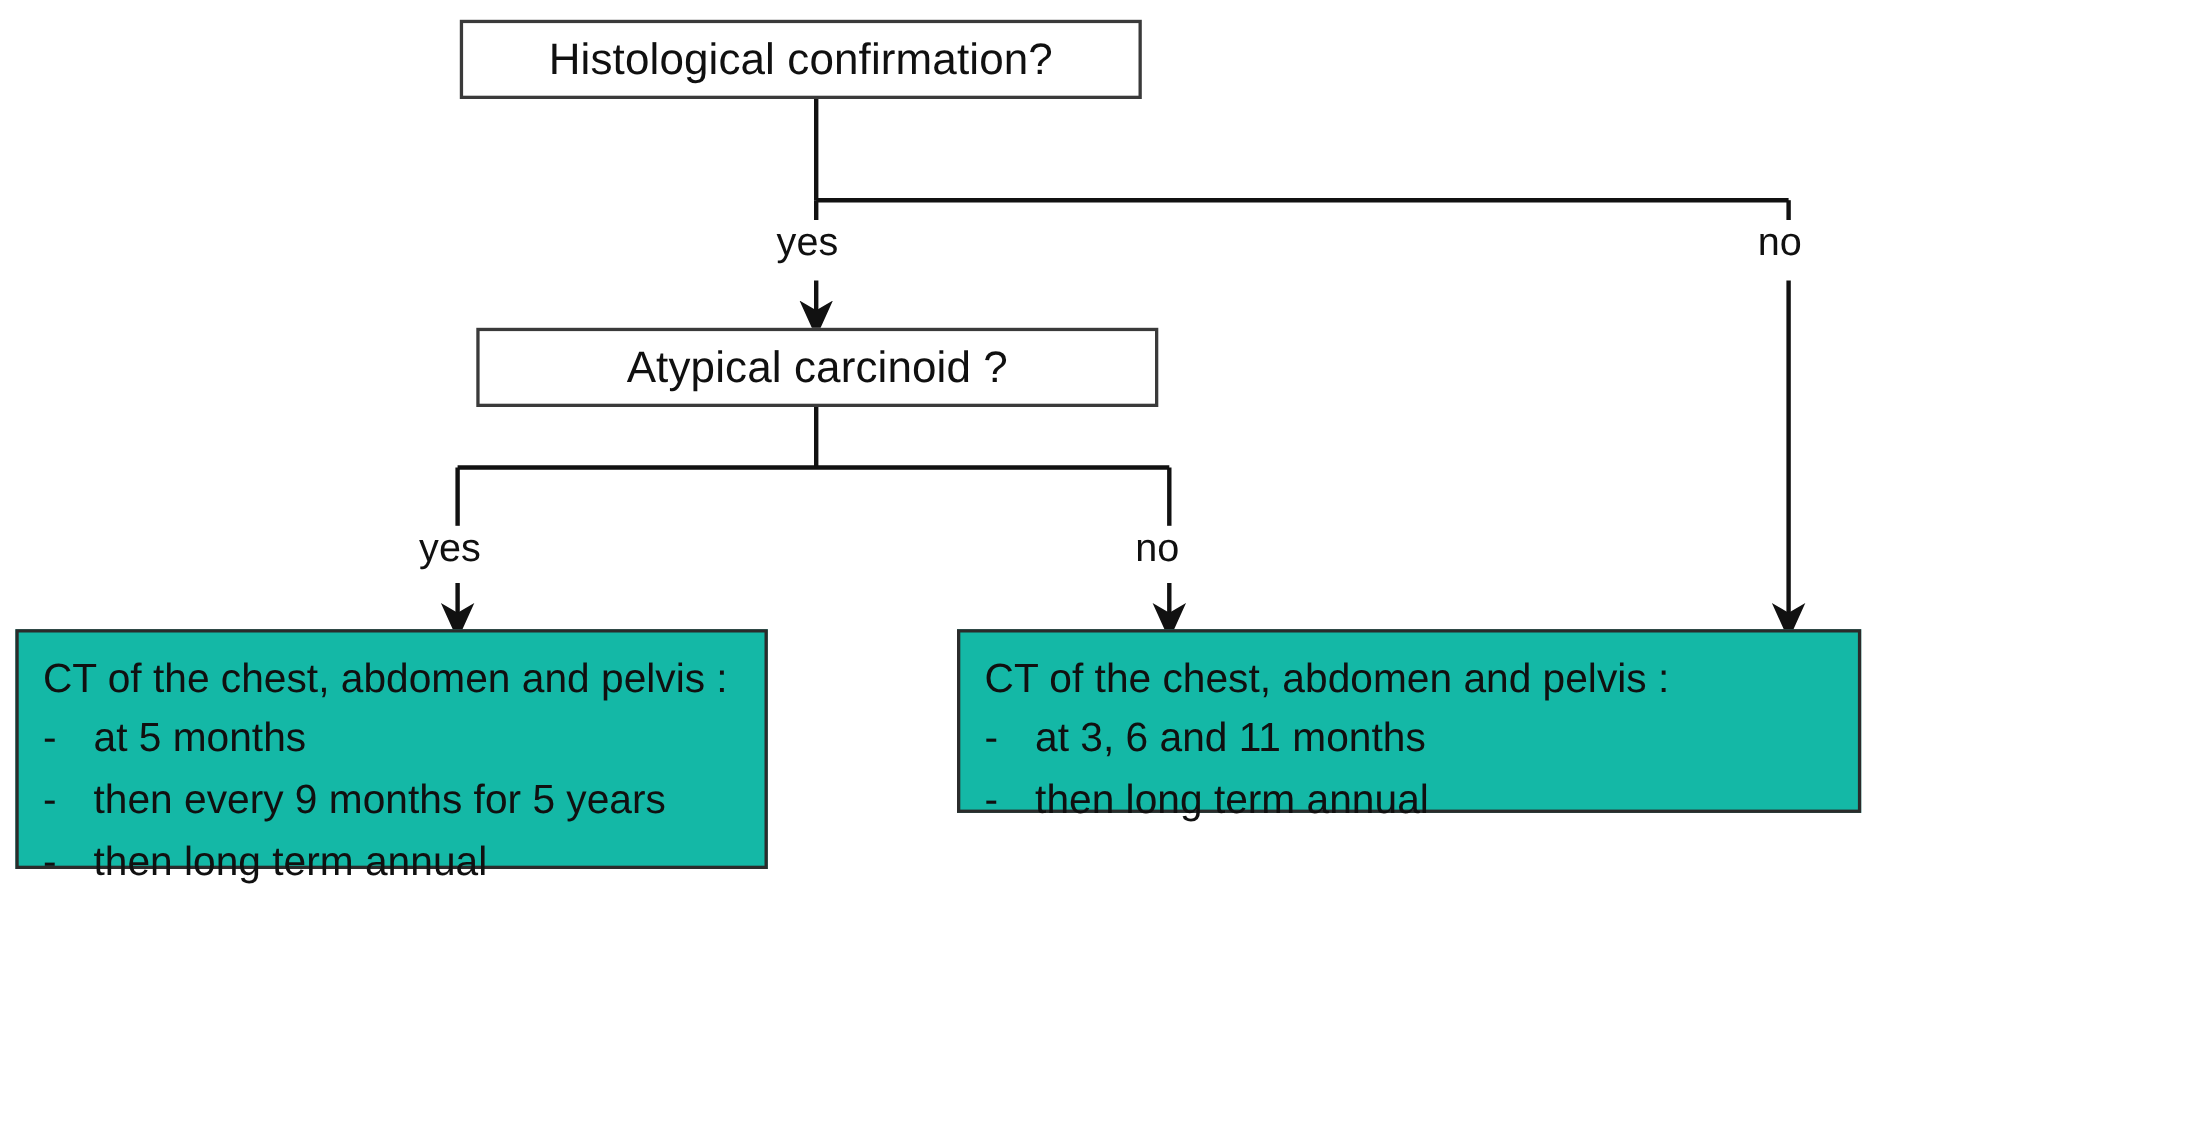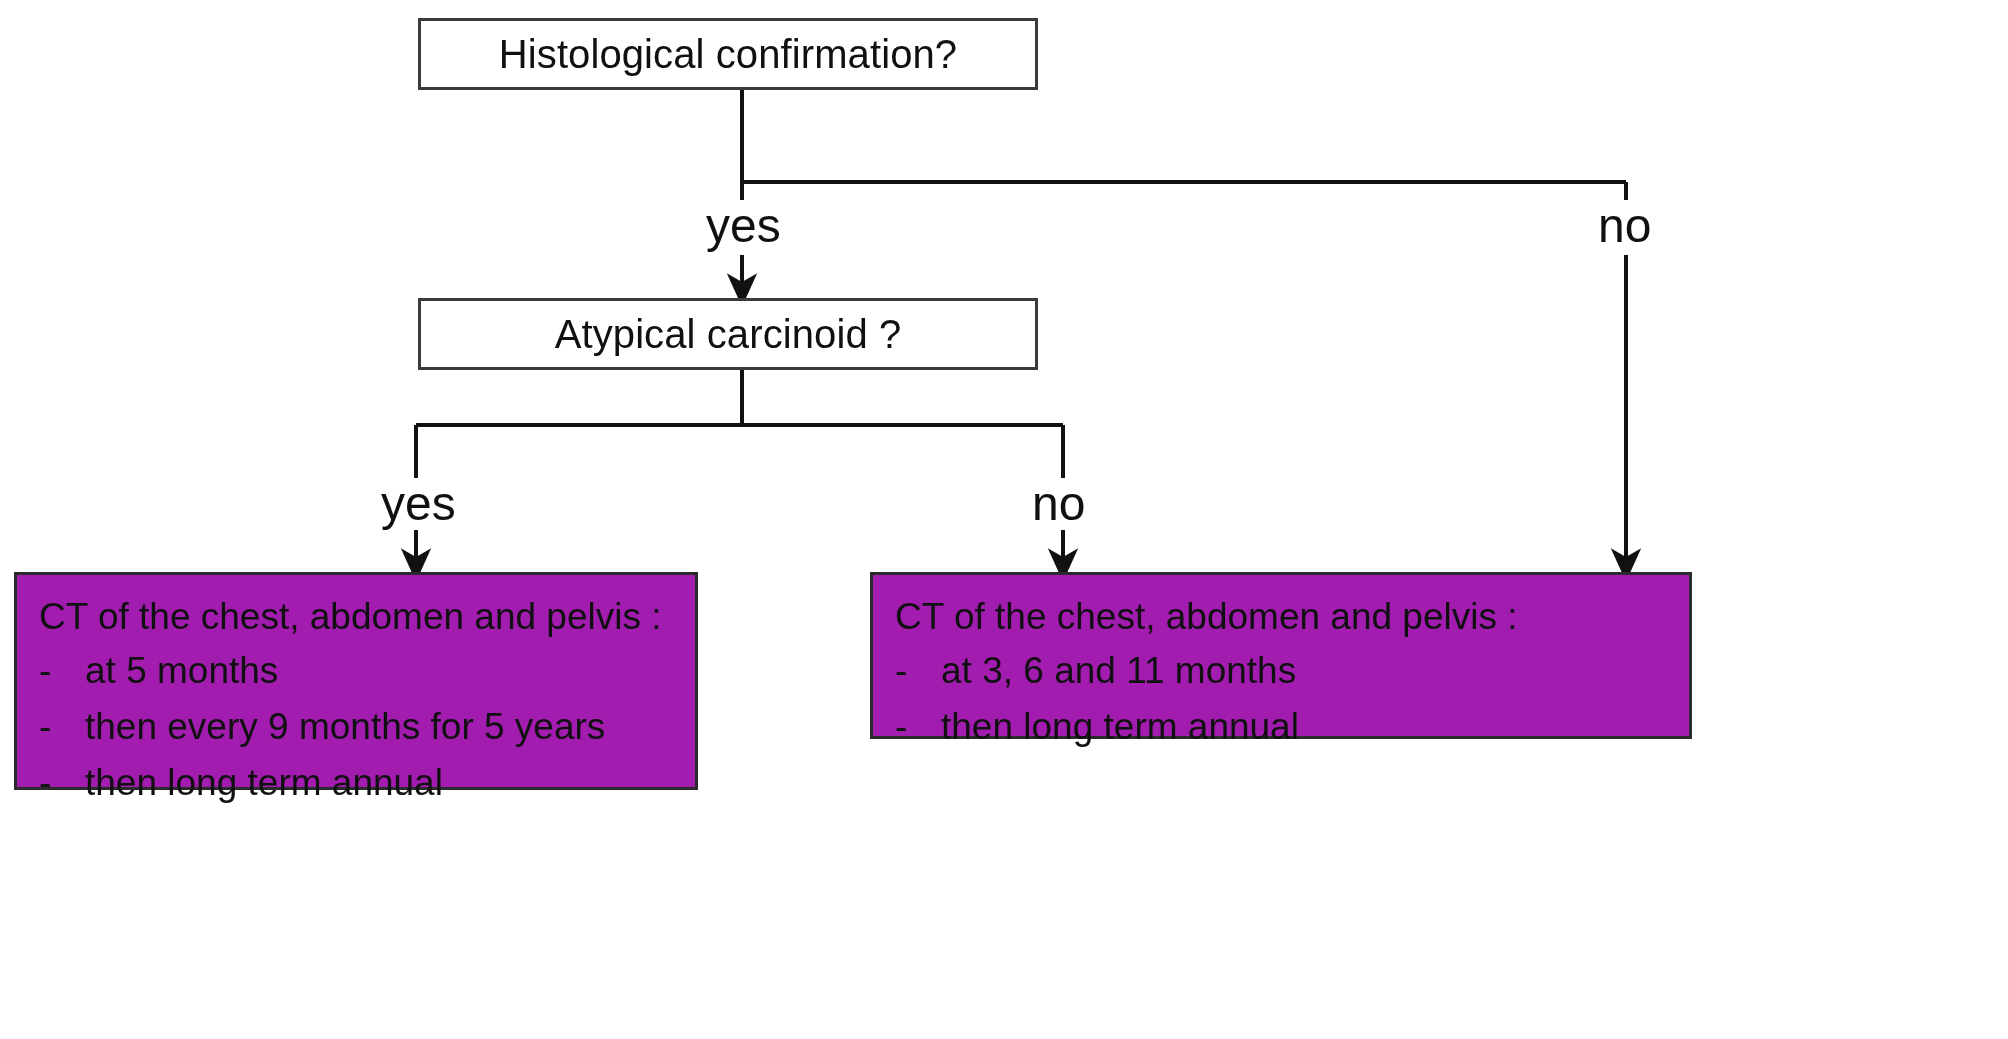--- a/index.html
+++ b/index.html
@@ -40,21 +40,21 @@
     font-size: 40px;
     line-height: 1.15;
     color: #101010;
     letter-spacing: 0.1px;
     white-space: nowrap;
   }
   .node-list {
     position: absolute;
     box-sizing: border-box;
     border: 3px solid #2b2b2b;
-    background: #a21caf;
+    background: #14b8a6;
     padding: 16px 20px 16px 22px;
     display: block;
   }
   .list-head {
     font-size: 37px;
     line-height: 1.18;
     color: #101010;
     margin: 4px 0 10px 0;
     white-space: nowrap;
   }
@@ -70,21 +70,21 @@
   .bullet-dash {
     width: 46px;
     flex: 0 0 46px;
     color: #101010;
   }
   .bullet-text {
     flex: 1 1 auto;
   }
   .edge-label {
     position: absolute;
-    font-size: 48px;
+    font-size: 36px;
     line-height: 1;
     color: #101010;
     white-space: nowrap;
   }
 </style>
 </head>
 <body>
 
 <div id="canvas">
 
@@ -113,21 +113,21 @@
     <path d="M 416,530 L 416,565" stroke="#111111" stroke-width="4" fill="none" marker-end="url(#arrowhead)"></path>
 
     <path d="M 1063,425 L 1063,478" stroke="#111111" stroke-width="4" fill="none"></path>
     <path d="M 1063,530 L 1063,565" stroke="#111111" stroke-width="4" fill="none" marker-end="url(#arrowhead)"></path>
   </svg>
 
   <div class="node" style="left:418px; top:18px; width:620px; height:72px;">
     <span class="node-title">Histological confirmation?</span>
   </div>
 
-  <div class="node" style="left:418px; top:298px; width:620px; height:72px;">
+  <div class="node" style="left:433px; top:298px; width:620px; height:72px;">
     <span class="node-title">Atypical carcinoid ?</span>
   </div>
 
   <div class="edge-label" style="left:706px; top:202px;">yes</div>
   <div class="edge-label" style="left:1598px; top:202px;">no</div>
   <div class="edge-label" style="left:381px; top:480px;">yes</div>
   <div class="edge-label" style="left:1032px; top:480px;">no</div>
 
   <div class="node-list" style="left:14px; top:572px; width:684px; height:218px;">
     <div class="list-head">CT of the chest, abdomen and pelvis :</div>

